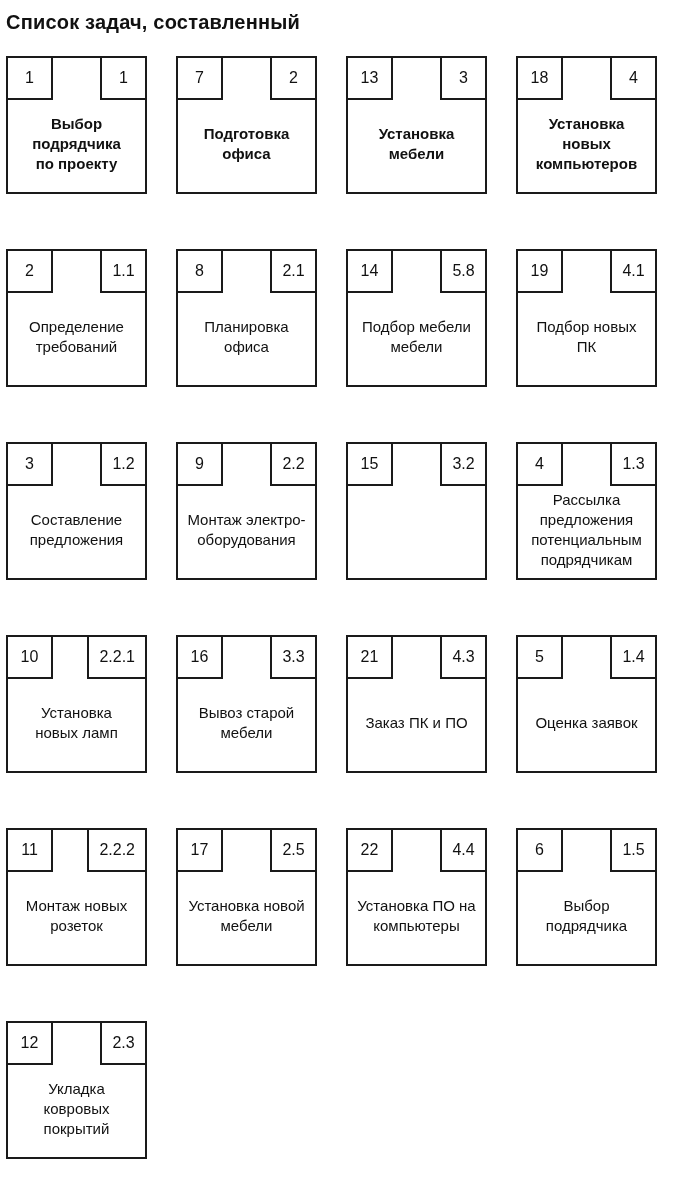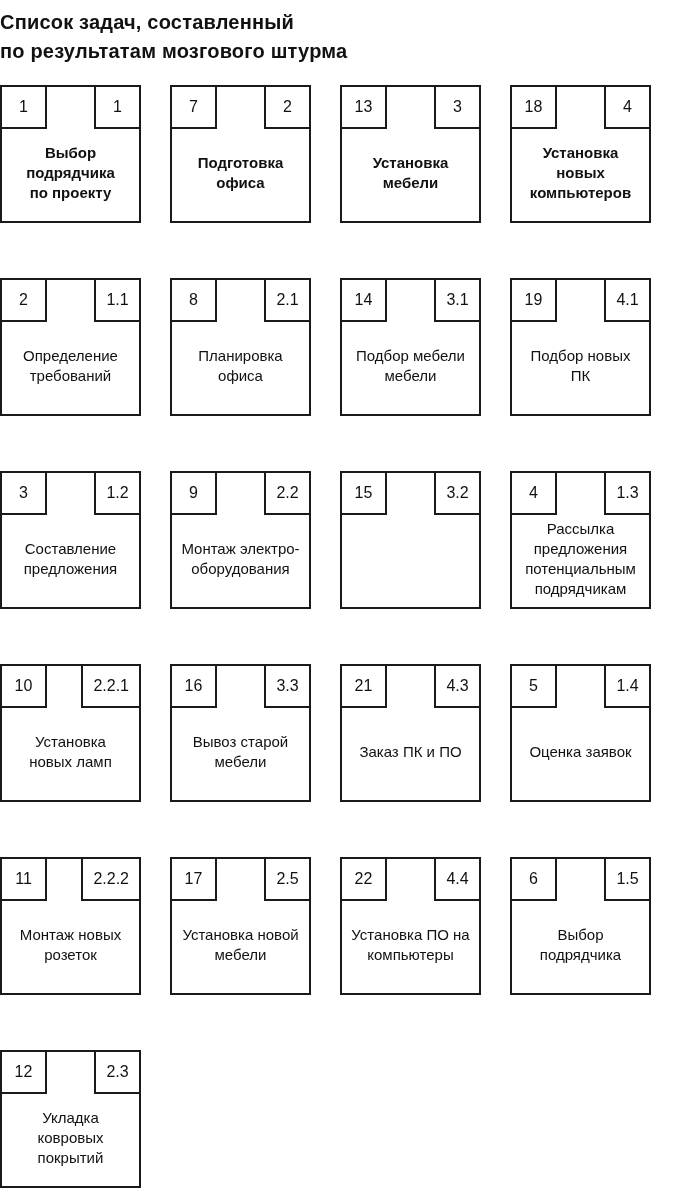--- a/index.html
+++ b/index.html
@@ -11,21 +11,21 @@
   html, body {
     margin: 0;
     padding: 0;
     background: var(--bg);
     color: var(--text);
     font-family: "Liberation Sans", sans-serif;
   }
   .page {
     width: 673px;
     height: 1204px;
-    padding: 8px 11px 0 0;
+    padding: 8px 11px 0 6px;
     overflow: hidden;
   }
   .title {
     margin: 0 0 19px 0;
     font-size: 20px;
     font-weight: bold;
     line-height: 29px;
     letter-spacing: 0.2px;
   }
   .grid {
@@ -90,21 +90,20 @@
     width: 141px;
     height: 138px;
   }
 </style>
 </head>
 <body>
 
 <div class="page">
   <h1 class="title">
     <span>Список задач, составленный</span><br>
-    <span>по результатам мозгового штурма</span>
   </h1>
   <div class="grid" id="grid">
       <div class="card emphasis">
     <div class="tab tab-left">
       <span class="num">1</span>
     </div>
     <div class="tab tab-right">
       <span class="num">1</span>
     </div>
     <div class="label-area">
@@ -172,21 +171,21 @@
     <div class="label-area">
       <span class="label">Планировка
 офиса</span>
     </div>
   </div>
       <div class="card">
     <div class="tab tab-left">
       <span class="num">14</span>
     </div>
     <div class="tab tab-right">
-      <span class="num">3.1</span>
+      <span class="num">5.8</span>
     </div>
     <div class="label-area">
       <span class="label">Подбор мебели
 мебели</span>
     </div>
   </div>
       <div class="card">
     <div class="tab tab-left">
       <span class="num">19</span>
     </div>

